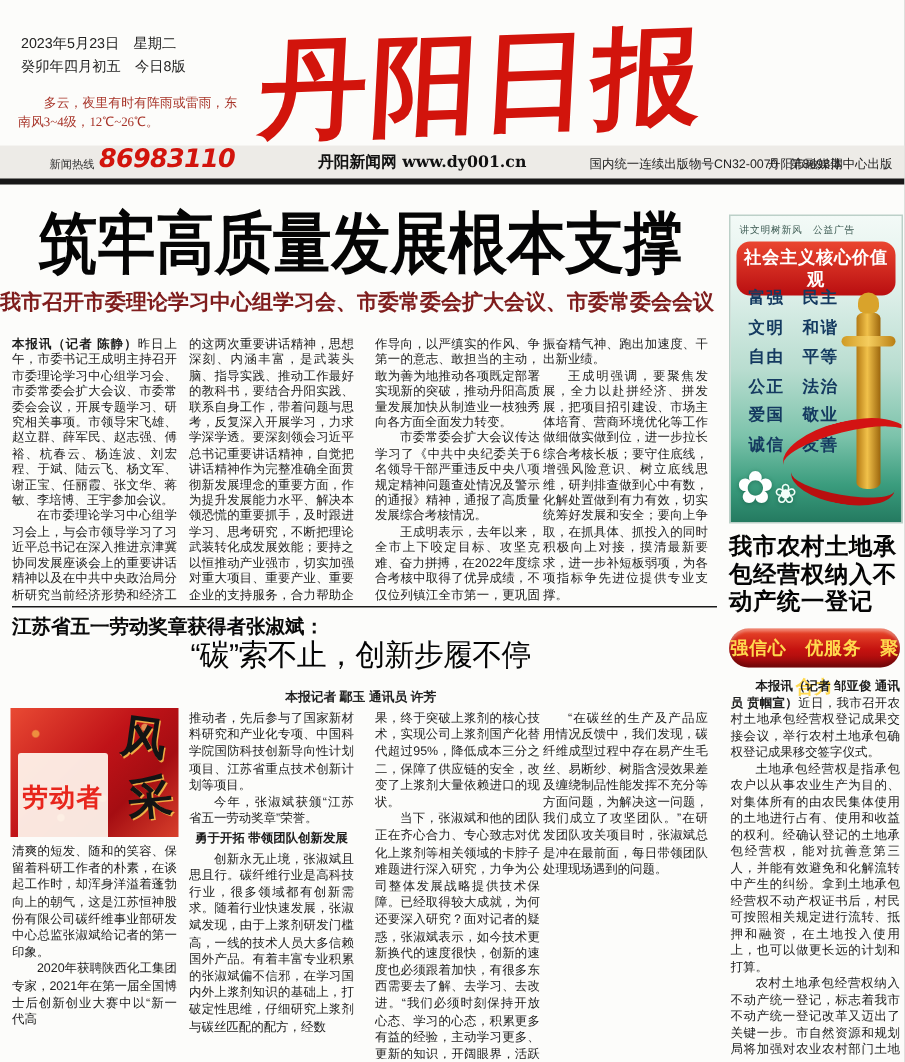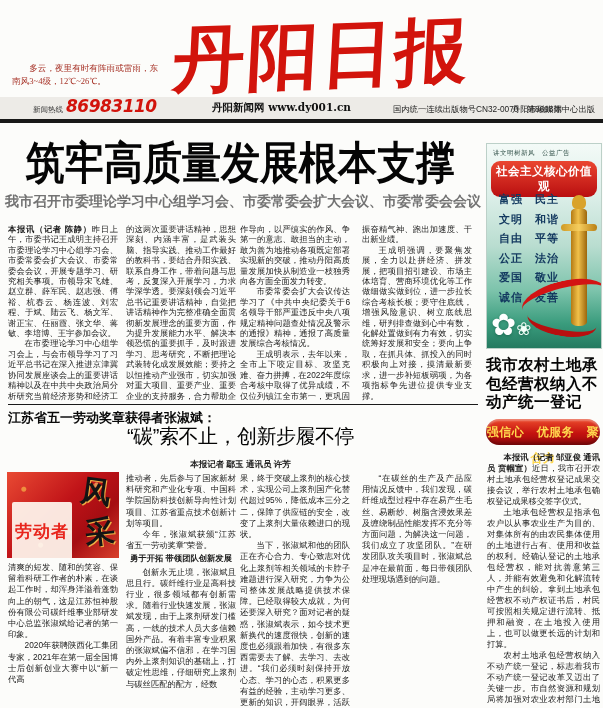--- a/index.html
+++ b/index.html
@@ -11,25 +11,25 @@
   .weather{left:12px;top:62px;width:150px;font-size:8.6px;line-height:13px;color:#a8352a;text-indent:2em;font-family:"Liberation Serif",serif;}
   .masthead{left:156px;top:8px;width:330px;text-align:center;font-size:72px;font-weight:bold;color:#d2140c;font-family:"DejaVu Serif",serif;transform:rotate(-2deg) skewX(-5deg);transform-origin:center;letter-spacing:2px;white-space:nowrap;}
   .infobar{left:0;top:97px;width:603px;height:22px;background:#edebe7;border-bottom:4px solid #181818;}
   .hotline-label{left:33px;top:105px;font-size:7.5px;color:#333;}
   .hotline-num{left:66px;top:96px;font-size:17px;font-weight:900;font-style:italic;color:#d2140c;font-family:"DejaVu Sans",sans-serif;letter-spacing:-0.5px;}
   .website{left:212px;top:101px;font-size:10.5px;font-weight:bold;font-family:"DejaVu Serif",serif;color:#111;}
   .pubno{left:349px;top:104px;font-size:8.3px;color:#222;padding-left:44px;}
   .publisher{left:512px;top:104px;font-size:8.3px;color:#222;}
   
   .lead-headline{left:0;top:132px;width:481px;text-align:center;font-size:39px;font-weight:900;color:#050505;transform:scaleY(1.14);transform-origin:top center;white-space:nowrap;letter-spacing:0;}
-  .lead-subhead{left:0;top:193px;width:481px;text-align:right;font-size:14px;font-weight:700;color:#737373;white-space:nowrap;}
+  .lead-subhead{left:0;top:193px;width:481px;text-align:left;font-size:14px;font-weight:700;color:#7f1d1d;white-space:nowrap;}
   .bodycol{top:224px;width:110px;height:178px;font-size:8.3px;line-height:10.4px;text-align:justify;overflow:hidden;color:#1c1c1c;}
   .bodycol p{margin:0;text-indent:2em;}
   .bodycol p.cont{text-indent:0;}
-  .c1{left:8px;} .c2{left:126px;} .c3{left:240px;} .c4{left:362px;}
+  .c1{left:8px;} .c2{left:126px;} .c3{left:250px;} .c4{left:362px;}
   
   .feat-rule{left:8px;top:404px;width:470px;height:1px;background:#1a1a1a;}
   .kicker{left:8px;top:409px;font-size:13px;font-weight:700;color:#0a0a0a;}
   .feat-headline{left:0;top:423px;width:481px;text-align:center;font-size:20px;font-weight:400;color:#050505;letter-spacing:-0.5px;white-space:nowrap;}
   .feat-byline{left:0;top:459px;width:481px;text-align:center;font-size:8.5px;font-weight:600;color:#222;}
   .featcol{top:473px;width:110px;height:233px;font-size:8.3px;line-height:11.2px;text-align:justify;overflow:hidden;color:#1c1c1c;}
   .featcol p{margin:0;text-indent:2em;}
   .featcol p.cont{text-indent:0;}
   .featcol p.subhd{text-indent:0;text-align:center;font-weight:700;margin:2px 0;}
   .fc1{left:8px;top:562px;height:144px;}
@@ -63,20 +63,24 @@
   .right-body{left:487px;top:452px;width:113px;height:254px;font-size:8.3px;line-height:11px;text-align:justify;overflow:hidden;color:#1c1c1c;}
   .right-body p{margin:0;text-indent:2em;}
   .right-body p.first{text-indent:2em;}
   b.lede{font-weight:700;}
 </style>
 </head>
 <body>
 
 <div id="page">
 
+  <div class="abs date-block">
+    <div>2023年5月23日　星期二</div>
+    <div>癸卯年四月初五　今日8版</div>
+  </div>
   <div class="abs weather">多云，夜里有时有阵雨或雷雨，东南风3~4级，12℃~26℃。</div>
   <div class="abs masthead">丹阳日报</div>
 
   <div class="abs infobar"></div>
   <span class="abs hotline-label">新闻热线</span>
   <span class="abs hotline-num">86983110</span>
   <span class="abs website">丹阳新闻网 www.dy001.cn</span>
   <span class="abs pubno">国内统一连续出版物号CN32-0070　第8698期</span>
   <span class="abs publisher">丹阳市融媒体中心出版</span>
 

